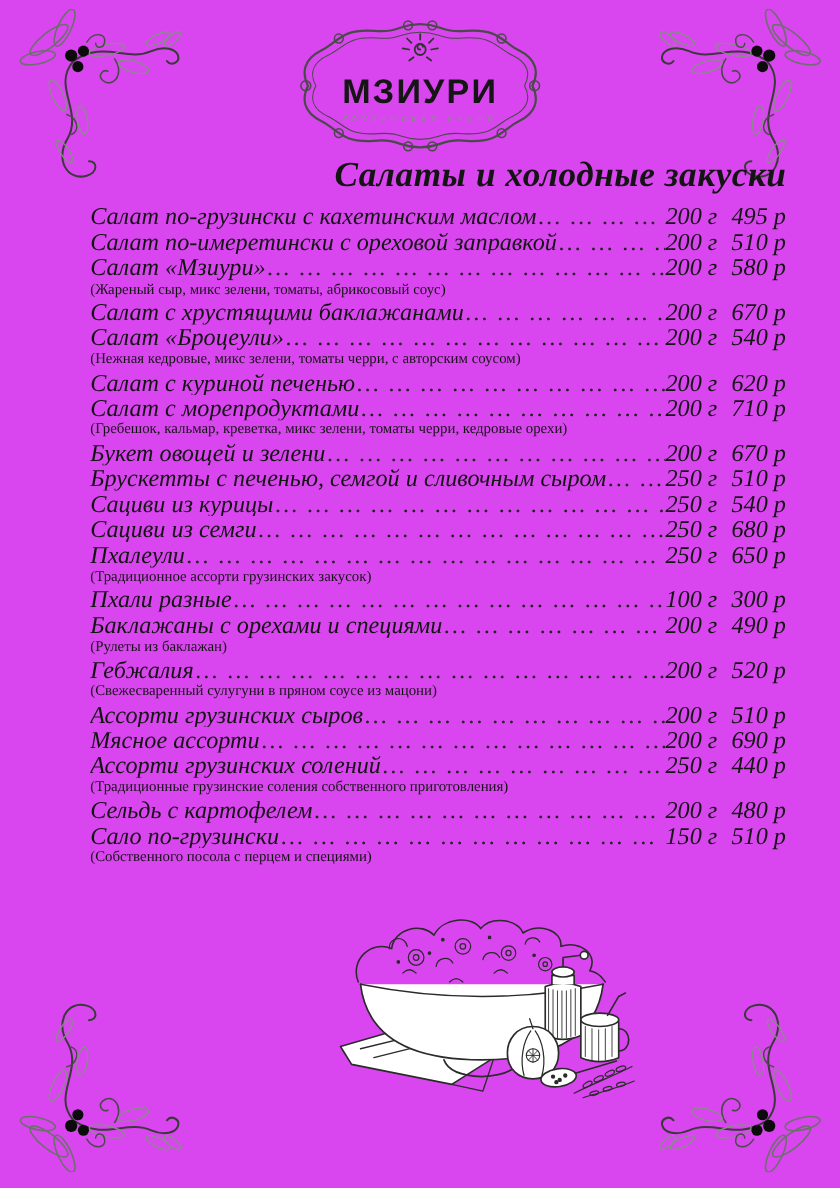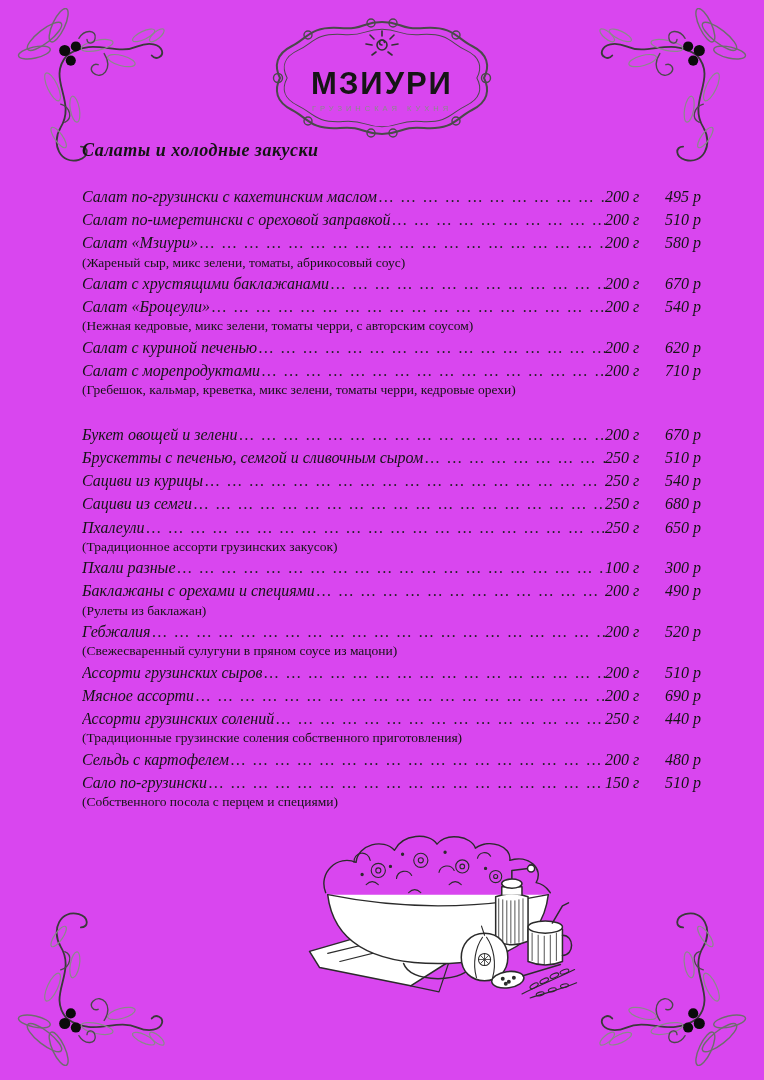--- a/index.html
+++ b/index.html
@@ -19,28 +19,28 @@
   .corner.tr { right: 8px; top: 8px; transform: scaleX(-1); }
   .corner.bl { left: 8px;  bottom: 14px; transform: scaleY(-1); }
   .corner.br { right: 8px; bottom: 14px; transform: scale(-1,-1); }
 
   
   .logo { position: absolute; left: 50%; top: 12px; transform: translateX(-50%);
           width: 240px; height: 132px; }
 
   
   .title { position: absolute; left: 82px; top: 140px; width: 633px;
-           text-align: left; font-size: 18px; font-weight: bold; font-style: italic;
+           text-align: right; font-size: 32px; font-weight: bold; font-style: italic;
            letter-spacing: 0.5px; }
 
   
   .menu { position: absolute; left: 82px; top: 185px; width: 633px; }
-  .group + .group { margin-top: 23px; }
+  .group + .group { }
   .row { display: flex; align-items: baseline; font-style: italic;
-         font-size: 16px; line-height: 23.2px; height: 23.2px; }
+         font-size: 22px; line-height: 23.2px; height: 23.2px; }
   .nm { white-space: nowrap; flex: 0 1 auto; overflow: hidden; }
   .lead { flex: 1 1 0; overflow: hidden; white-space: nowrap;
           padding: 0 10px 0 2px; letter-spacing: 2px; color: #222; }
   .wt { flex: none; width: 60px; white-space: nowrap; }
   .pr { flex: none; width: 50px; white-space: nowrap; }
   .desc { font-size: 13.5px; line-height: 19.5px; height: 19.5px;
           margin-top: -2px; white-space: nowrap; }
 
   
   .footer-art { position: absolute; left: 296px; top: 832px; width: 284px; height: 172px; }

